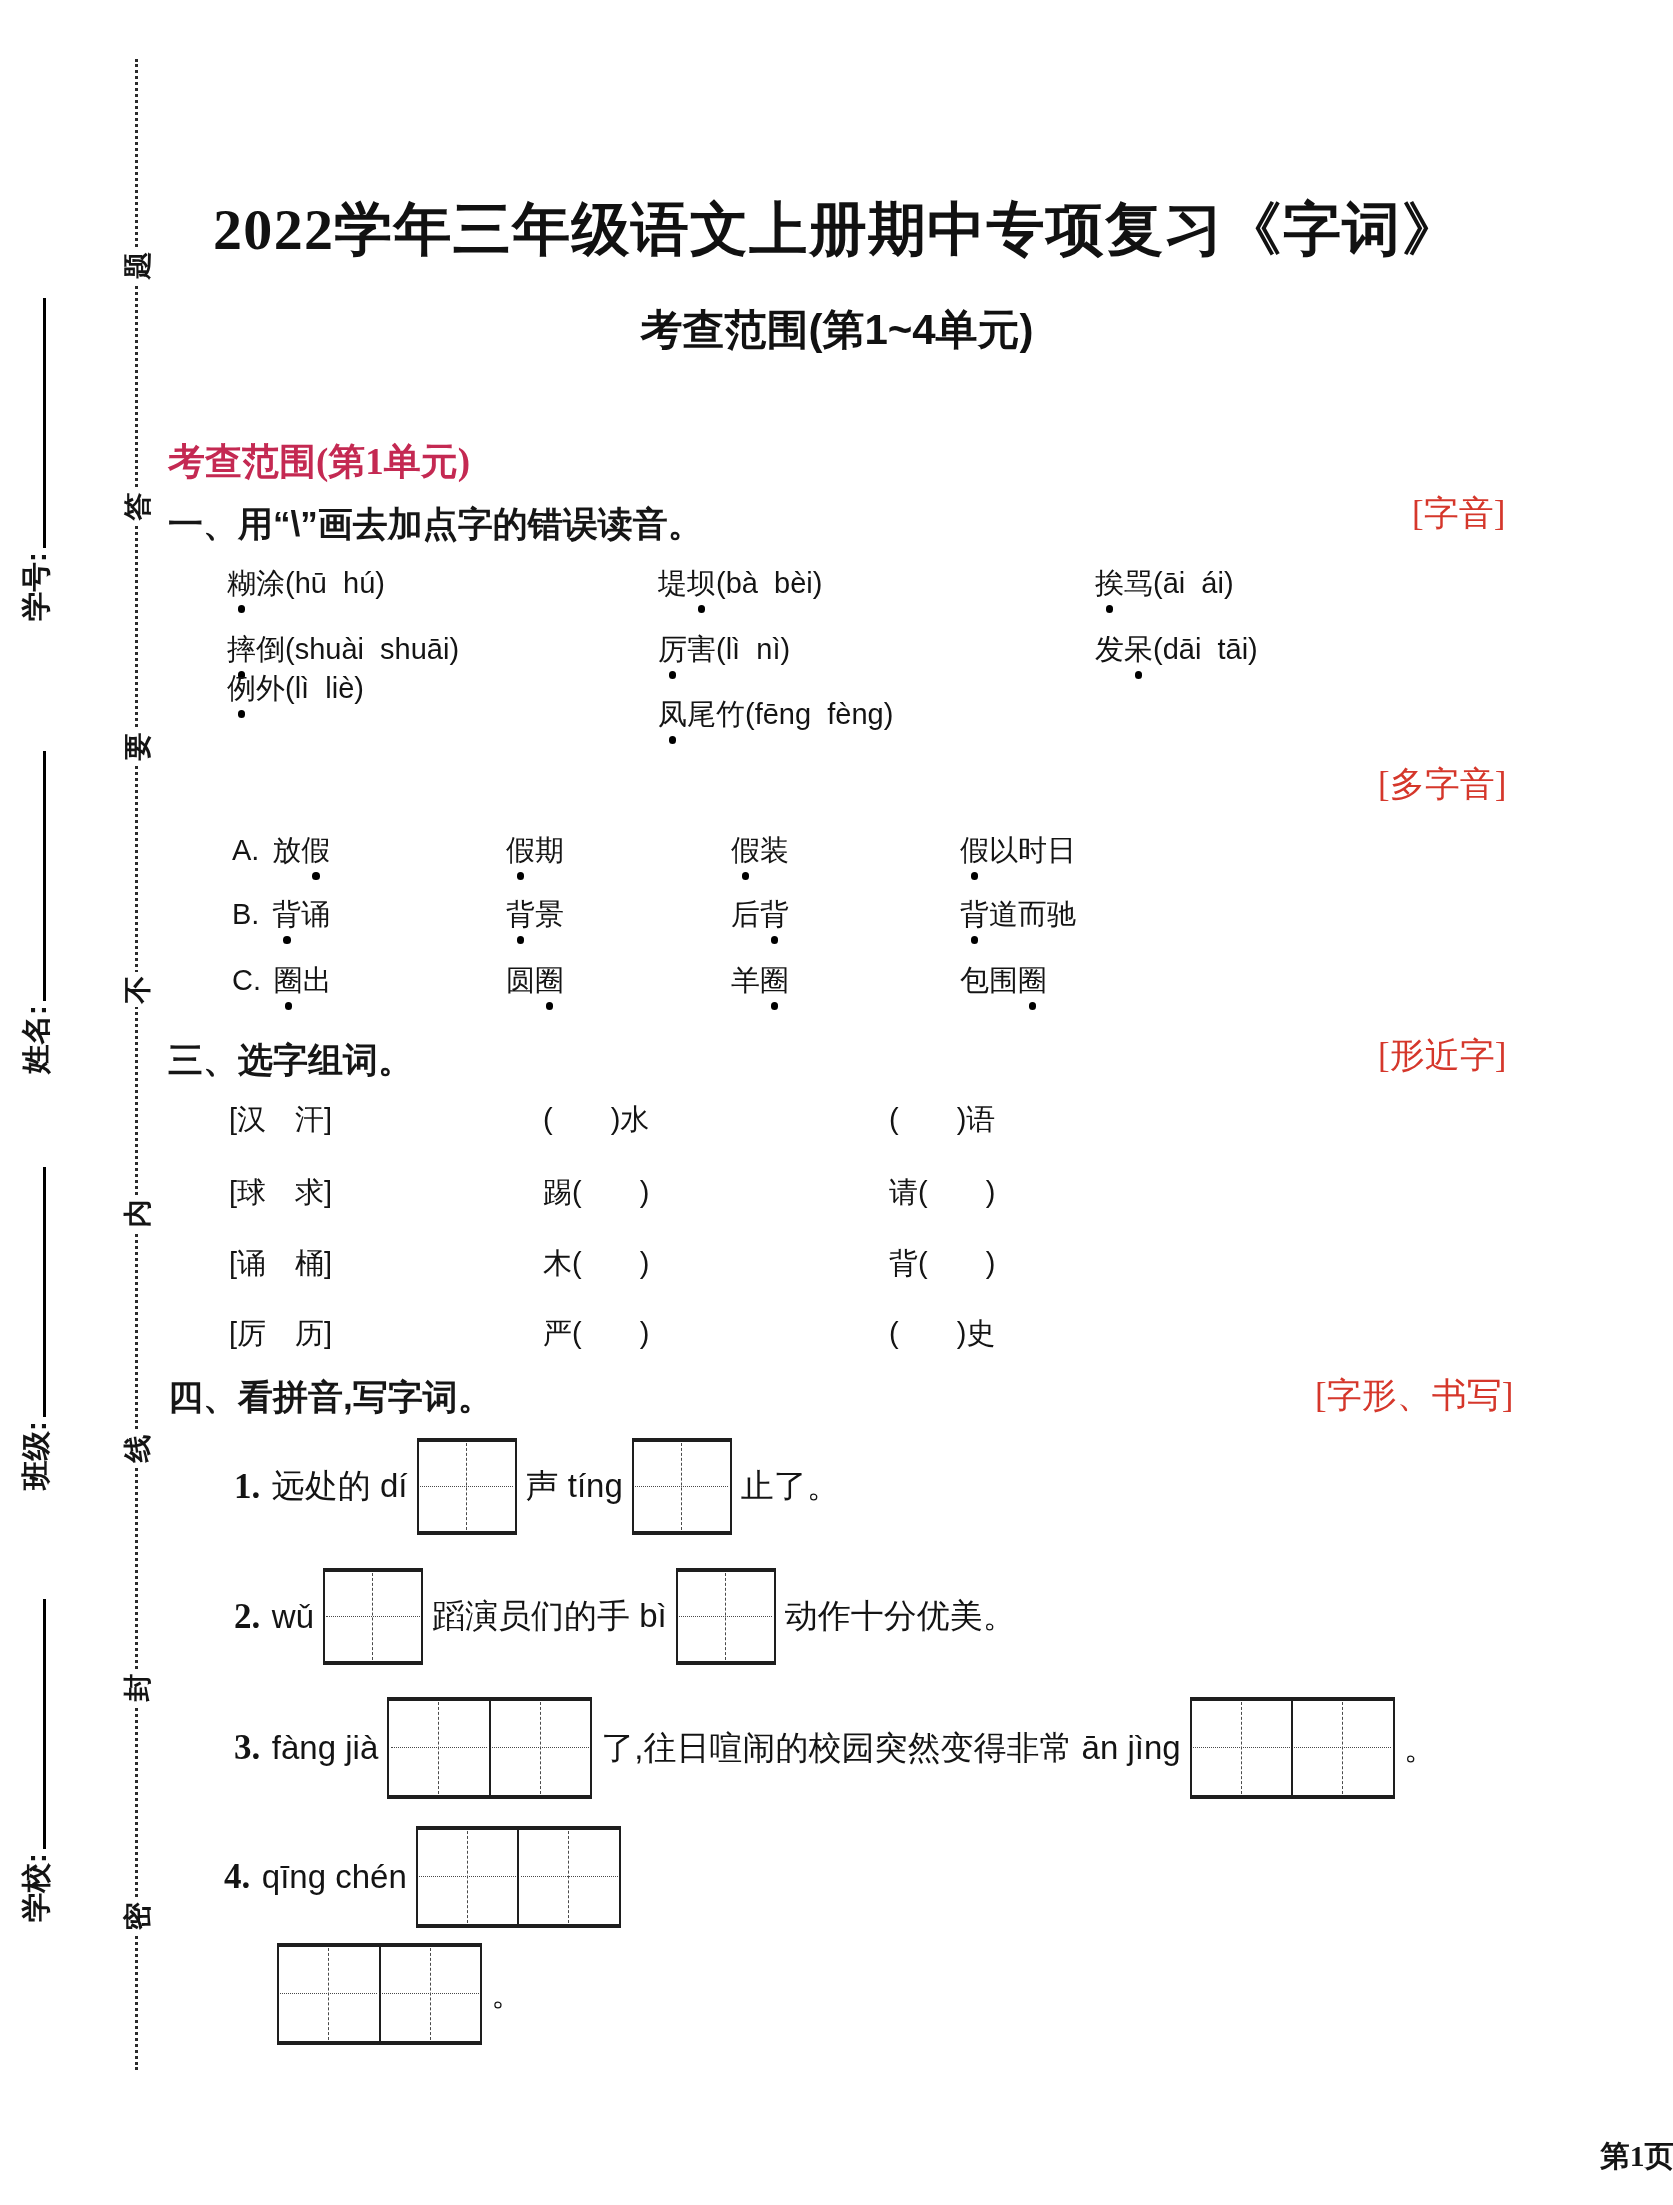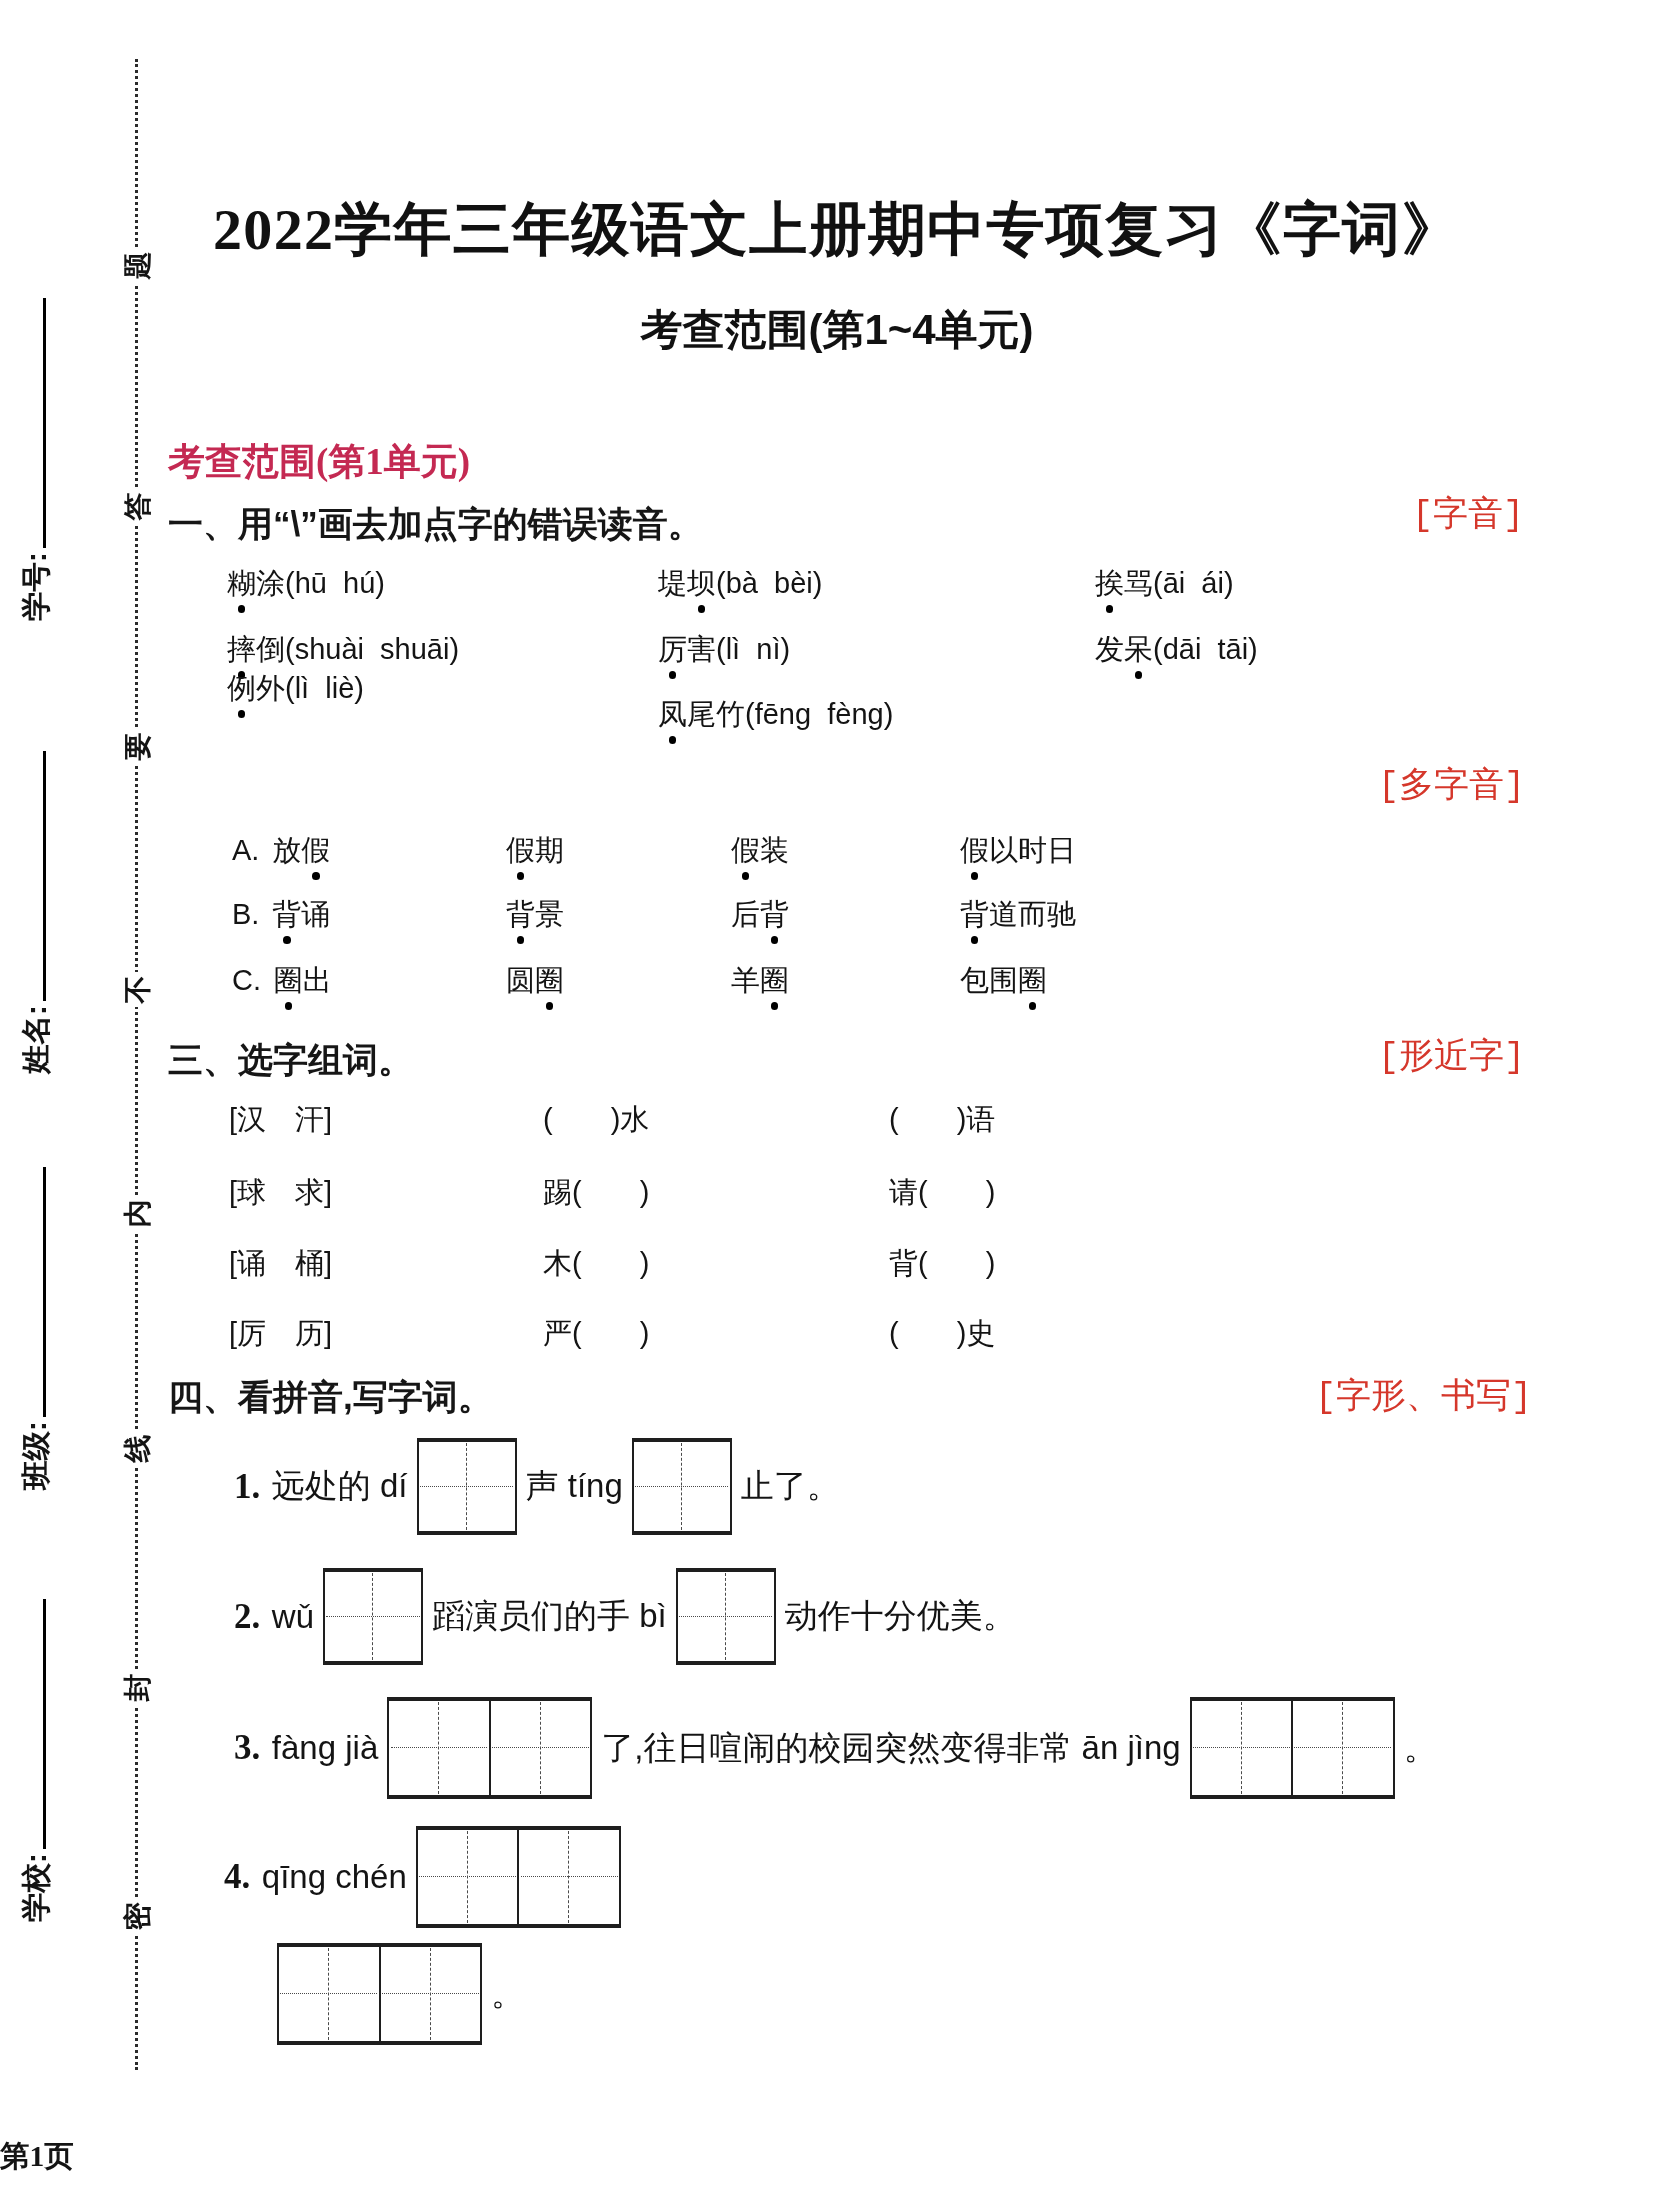--- a/index.html
+++ b/index.html
@@ -41,21 +41,21 @@
   .section-header {
     position:absolute; left:168px; top:437px;
     font-family:"Liberation Serif", serif; font-weight:bold; font-size:37px;
     color:#c42952;
   }
   .q-head {
     position:absolute; left:168px; font-weight:bold; font-size:35px;
     white-space:pre; color:#161616;
   }
   .tag {
-    position:absolute; font-family:Liberation Mono, monospace; font-size:35px;
+    position:absolute; font-family:Liberation Serif, serif; font-size:35px;
     color:#d5372b; white-space:pre;
   }
 
   
   .word {
     position:absolute; font-size:29px; white-space:pre; line-height:1.15;
   }
   .wpart { white-space:pre; }
   .dw { position:relative; display:inline-block; }
   .dw::after {
@@ -99,21 +99,21 @@
     position:absolute; display:flex; align-items:center; gap:9px;
     font-size:33px;
   }
   .q4-item .num {
     font-family:"Liberation Serif", serif; font-weight:bold; font-size:35px;
     margin-right:2.6px; white-space:pre;
   }
   .q4-item .t { white-space:pre; }
 
   .footer {
-    position:absolute; top:2137px; left:0; width:100%; text-align:left;
+    position:absolute; top:2137px; left:0; width:100%; text-align:right;
     font-family:"Liberation Serif", serif; font-weight:bold; font-size:29.5px;
   }
 </style>
 </head>
 <body>
 
 <div class="page">
 
   <div class="seal-line"></div>
   <span class="seal-char" style="top:248px">题</span>

